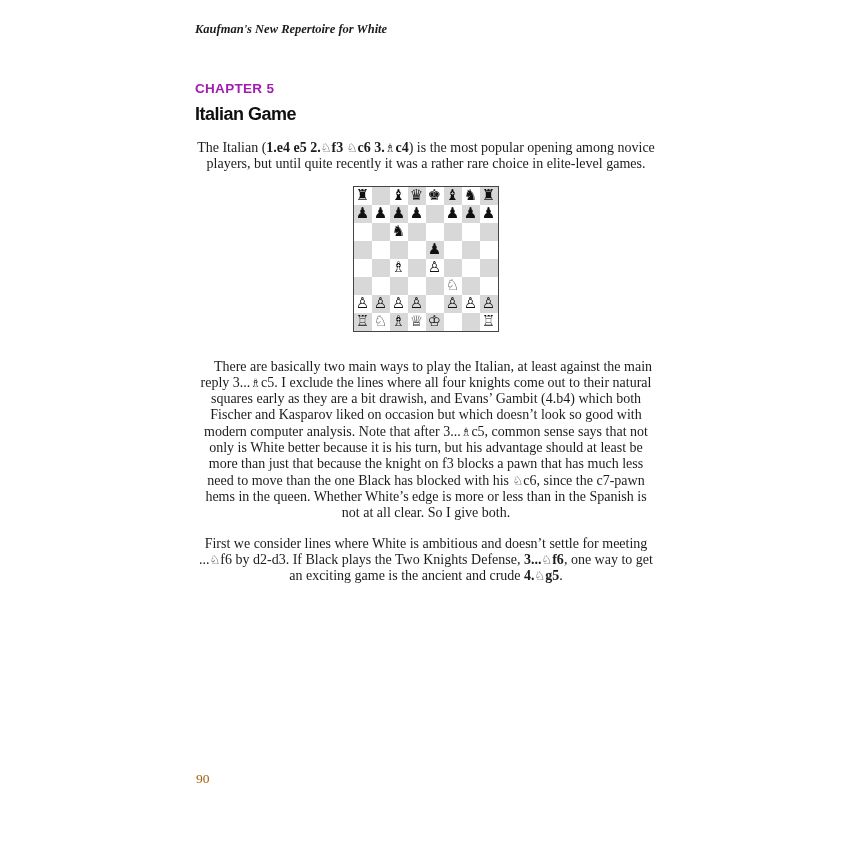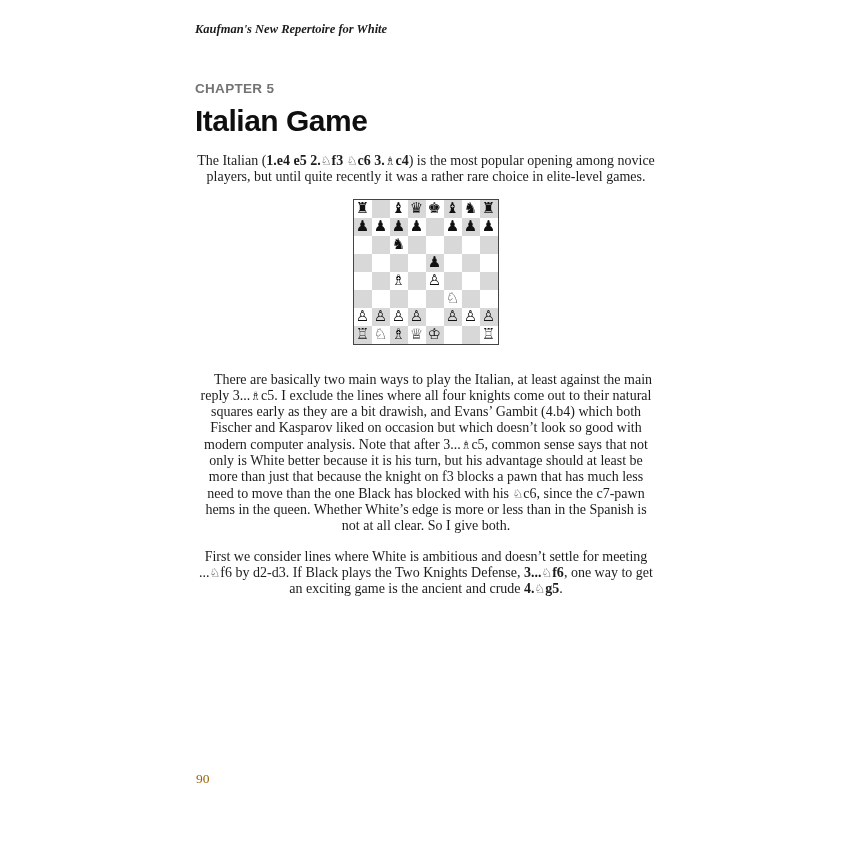--- a/index.html
+++ b/index.html
@@ -24,26 +24,26 @@
     font-weight: bold;
     font-size: 12.5px;
     color: #1b1b1b;
   }
   .chapter-label {
     margin-top: 44px;
     font-family: "Liberation Sans", sans-serif;
     font-size: 13.5px;
     font-weight: 700;
     letter-spacing: 0.3px;
-    color: #737373;
+    color: #a21caf;
   }
   .page-title {
     margin: 8px 0 0 0;
     font-family: "Liberation Sans", sans-serif;
-    font-size: 30px;
+    font-size: 18px;
     font-weight: bold;
     letter-spacing: -0.5px;
     color: #0f0f0f;
   }
   .body-text {
     margin: 0;
     font-size: 14px;
     line-height: 16.3px;
     text-align: center;
     color: #1c1c1c;

